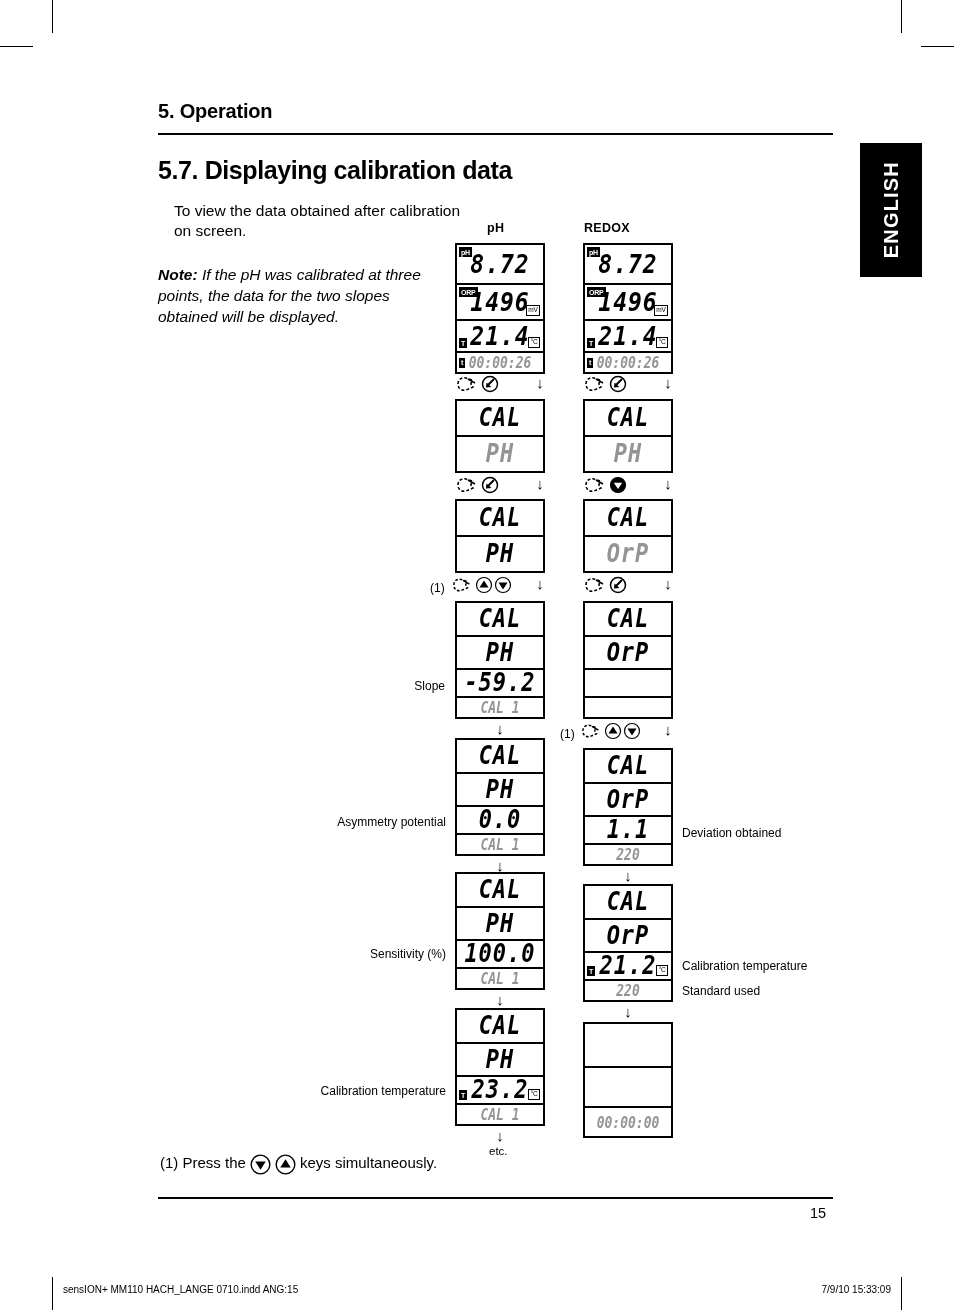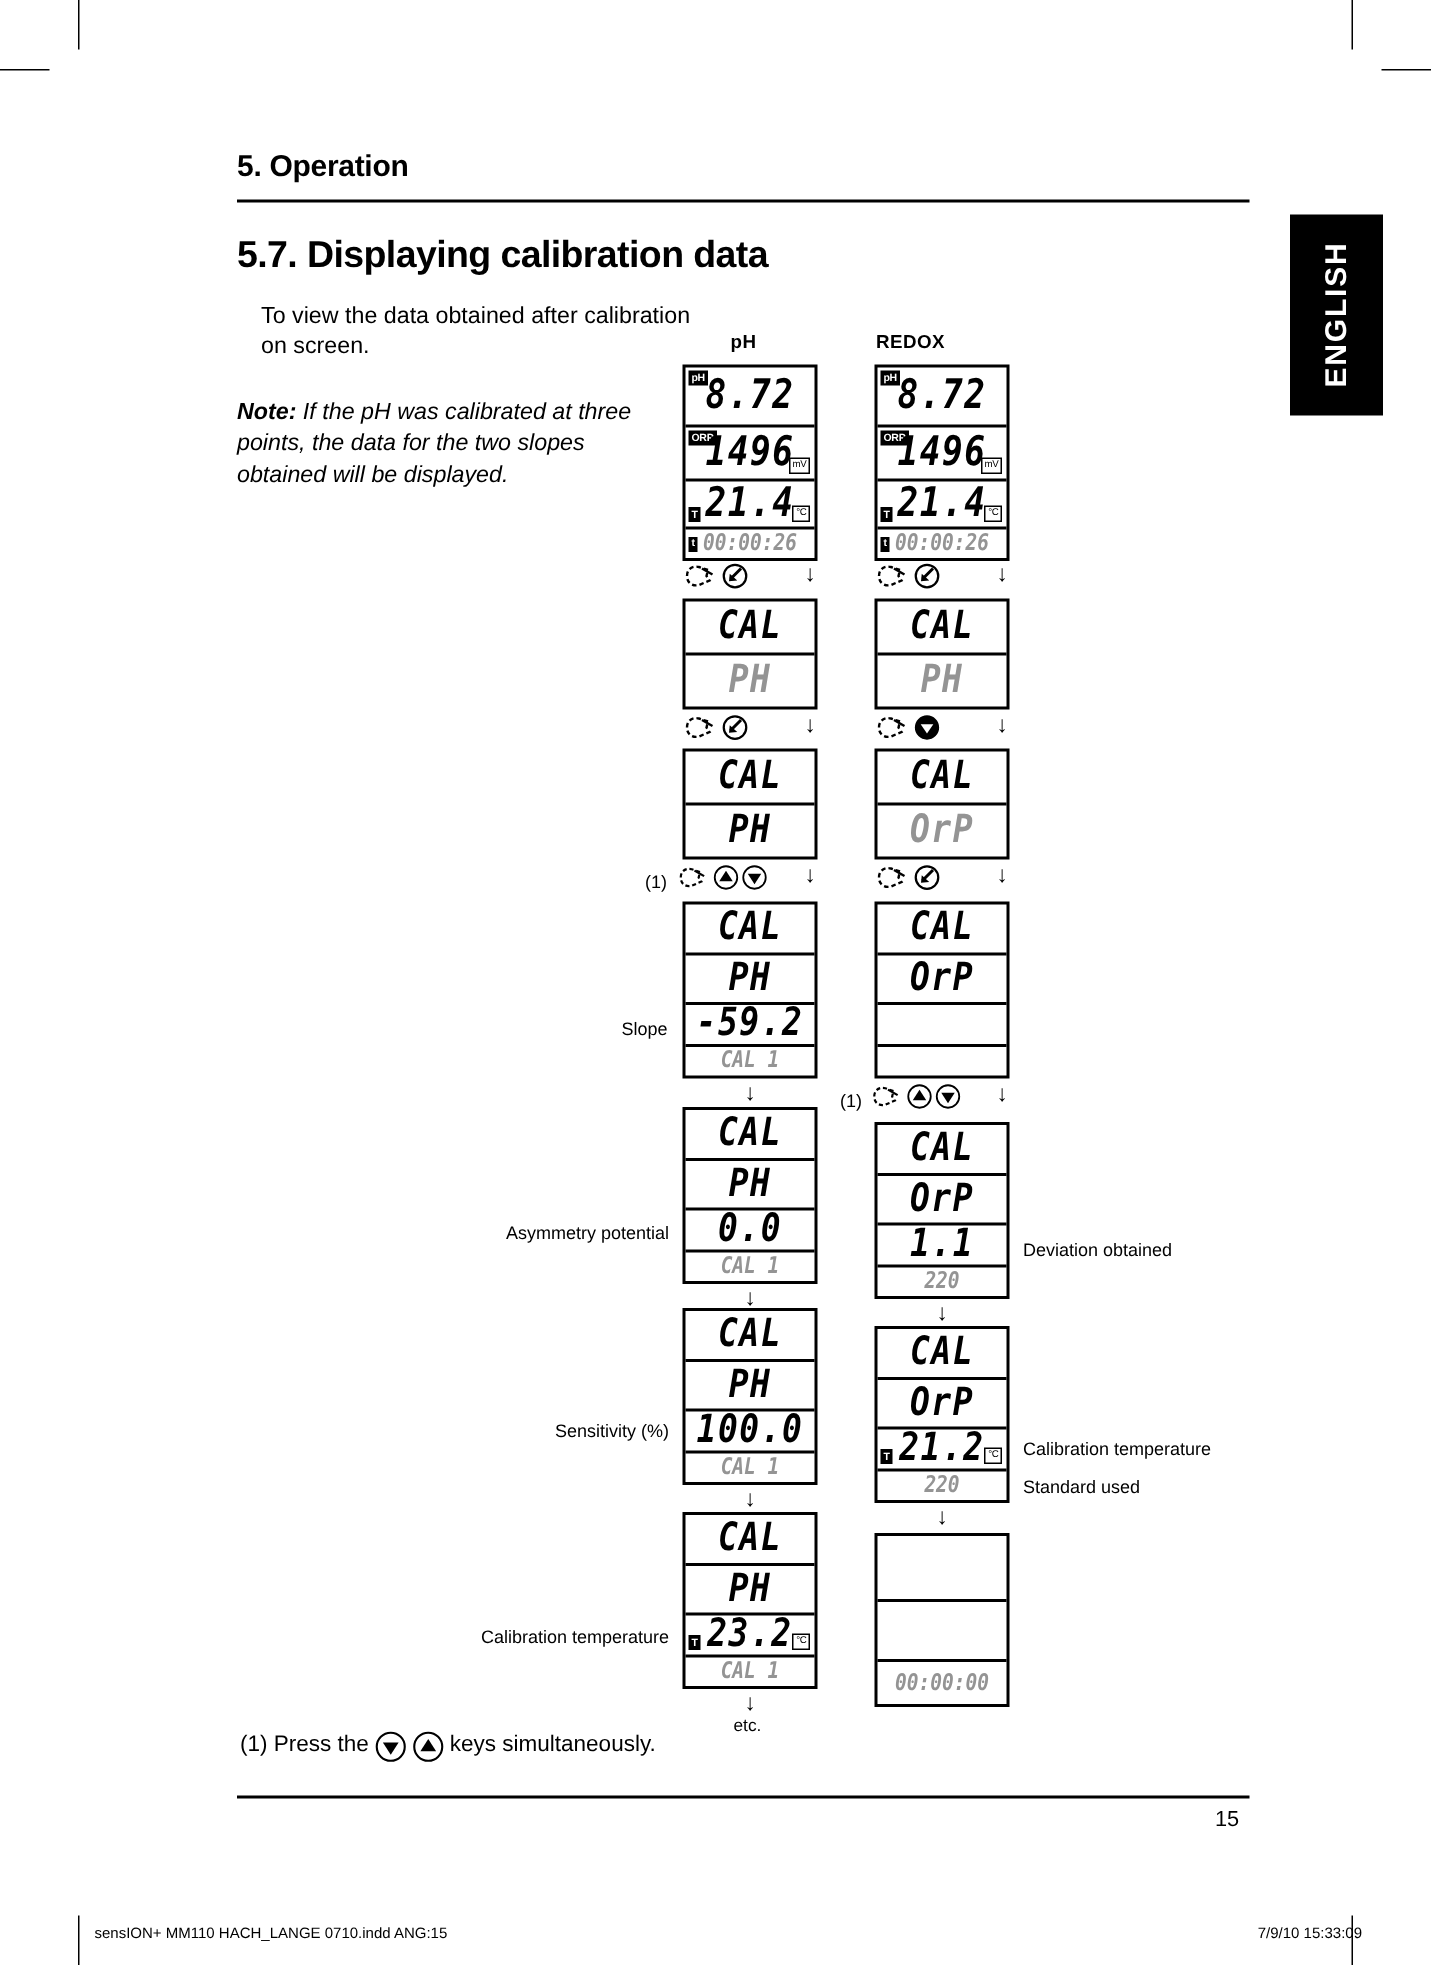--- a/index.html
+++ b/index.html
@@ -205,21 +205,21 @@
     left: 810px; top: 1205px;
     font-size: 14.5px;
   }
   .imprint-left {
     position: absolute;
     left: 63px; top: 1284px;
     font-size: 10px;
   }
   .imprint-right {
     position: absolute;
-    right: 46px; top: 1284px;
+    right: 63px; top: 1284px;
     font-size: 10px;
     white-space: nowrap;
   }
 </style>
 </head>
 <body>
 
 <div class="crop crop-v-tl"></div>
 <div class="crop crop-h-tl"></div>
 <div class="crop crop-v-tr"></div>

